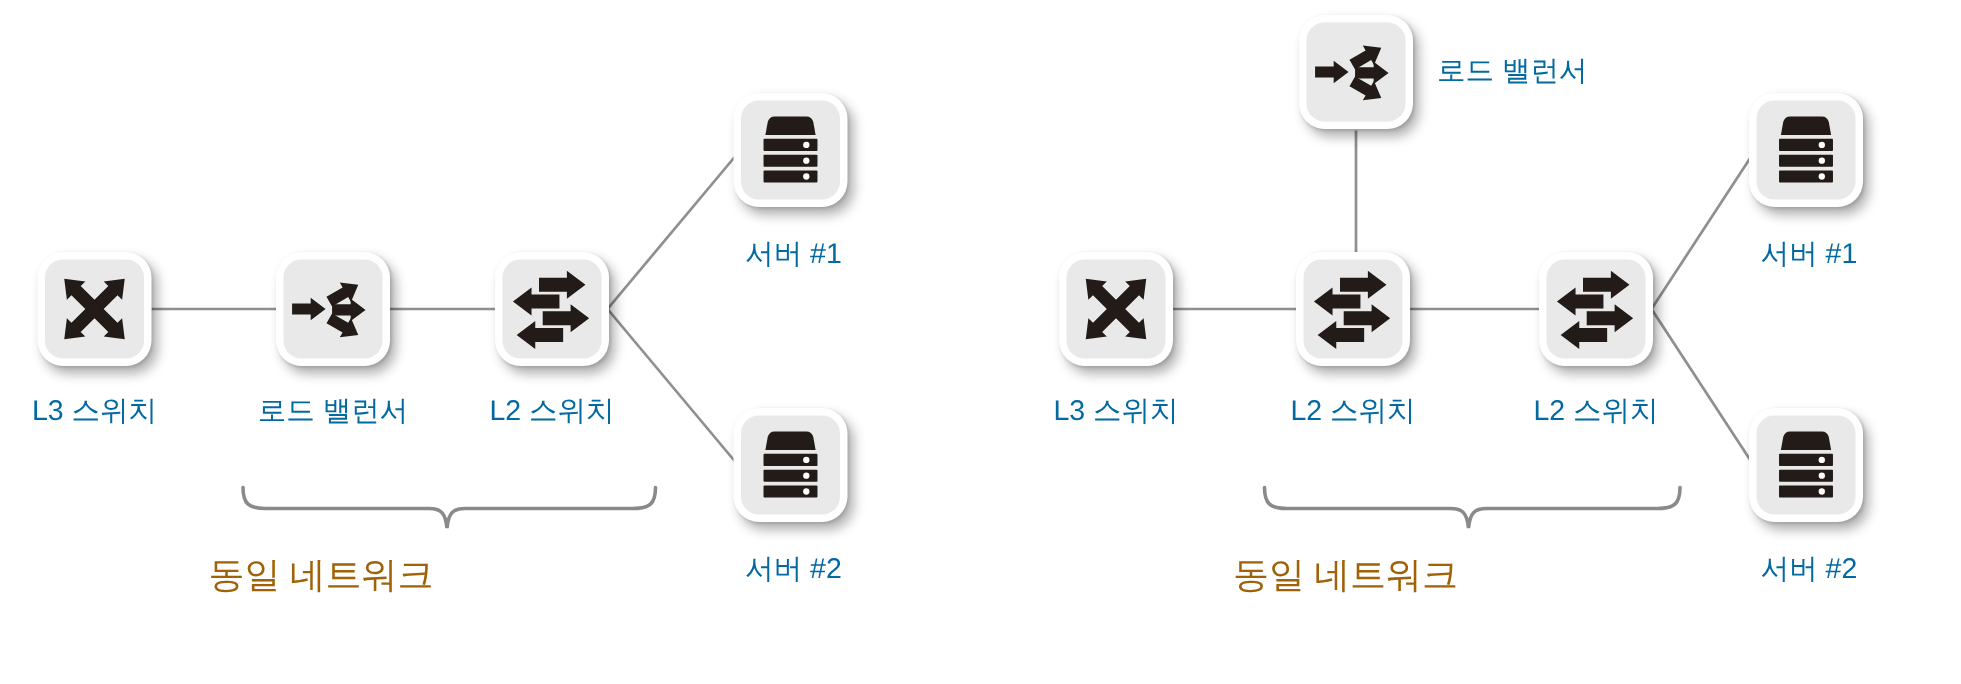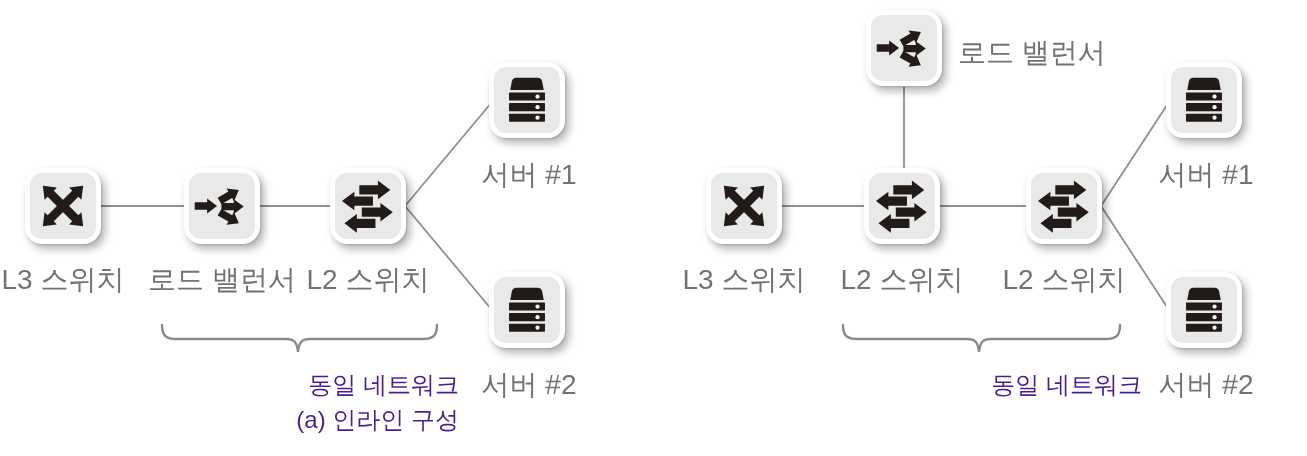--- a/index.html
+++ b/index.html
@@ -28,33 +28,34 @@
     border-radius: 12px;
   }
   .glyph {
     position: absolute; inset: 7px;
     width: 62px; height: 62px;
   }
   .nlabel {
     position: absolute;
     width: 170px;
     text-align: center;
-    font-size: 28px;
-    color: #737373;
+    font-size: 19px;
+    color: #0369a1;
     white-space: nowrap;
   }
   .nlabel.side { width: auto; text-align: left; }
   .caption {
     position: absolute;
     width: 320px;
-    text-align: right;
+    text-align: left;
     font-size: 24px;
     line-height: 35px;
-    color: #4c1d95;
+    color: #a16207;
     white-space: nowrap;
+    font-family: Liberation Serif, serif;
   }
 </style>
 </head>
 <body>
 
 <div id="stage">
 
   <svg id="defs-svg" aria-hidden="true">
     <defs>
       <symbol id="g-l3" viewBox="0 0 100 100">
@@ -148,21 +149,20 @@
   <div class="iconbox" style="left:489px; top:272px;">
     <div class="panel"></div>
     <svg class="glyph" viewBox="0 0 100 100">
         <use href="#g-server"></use>
       </svg>
   </div>
   <div class="nlabel" style="left:444px; top:366px;">서버 #2</div>
 
   <div class="caption" style="left:139px; top:367px;">
     <div>동일 네트워크</div>
-    <div>(a) 인라인 구성</div>
   </div>
 
   <div class="iconbox" style="left:866px; top:10px;">
     <div class="panel"></div>
     <svg class="glyph" viewBox="0 0 100 100">
         <use href="#g-lb"></use>
       </svg>
   </div>
   <div class="nlabel side" style="left:958px; top:34px;">로드 밸런서</div>
 

